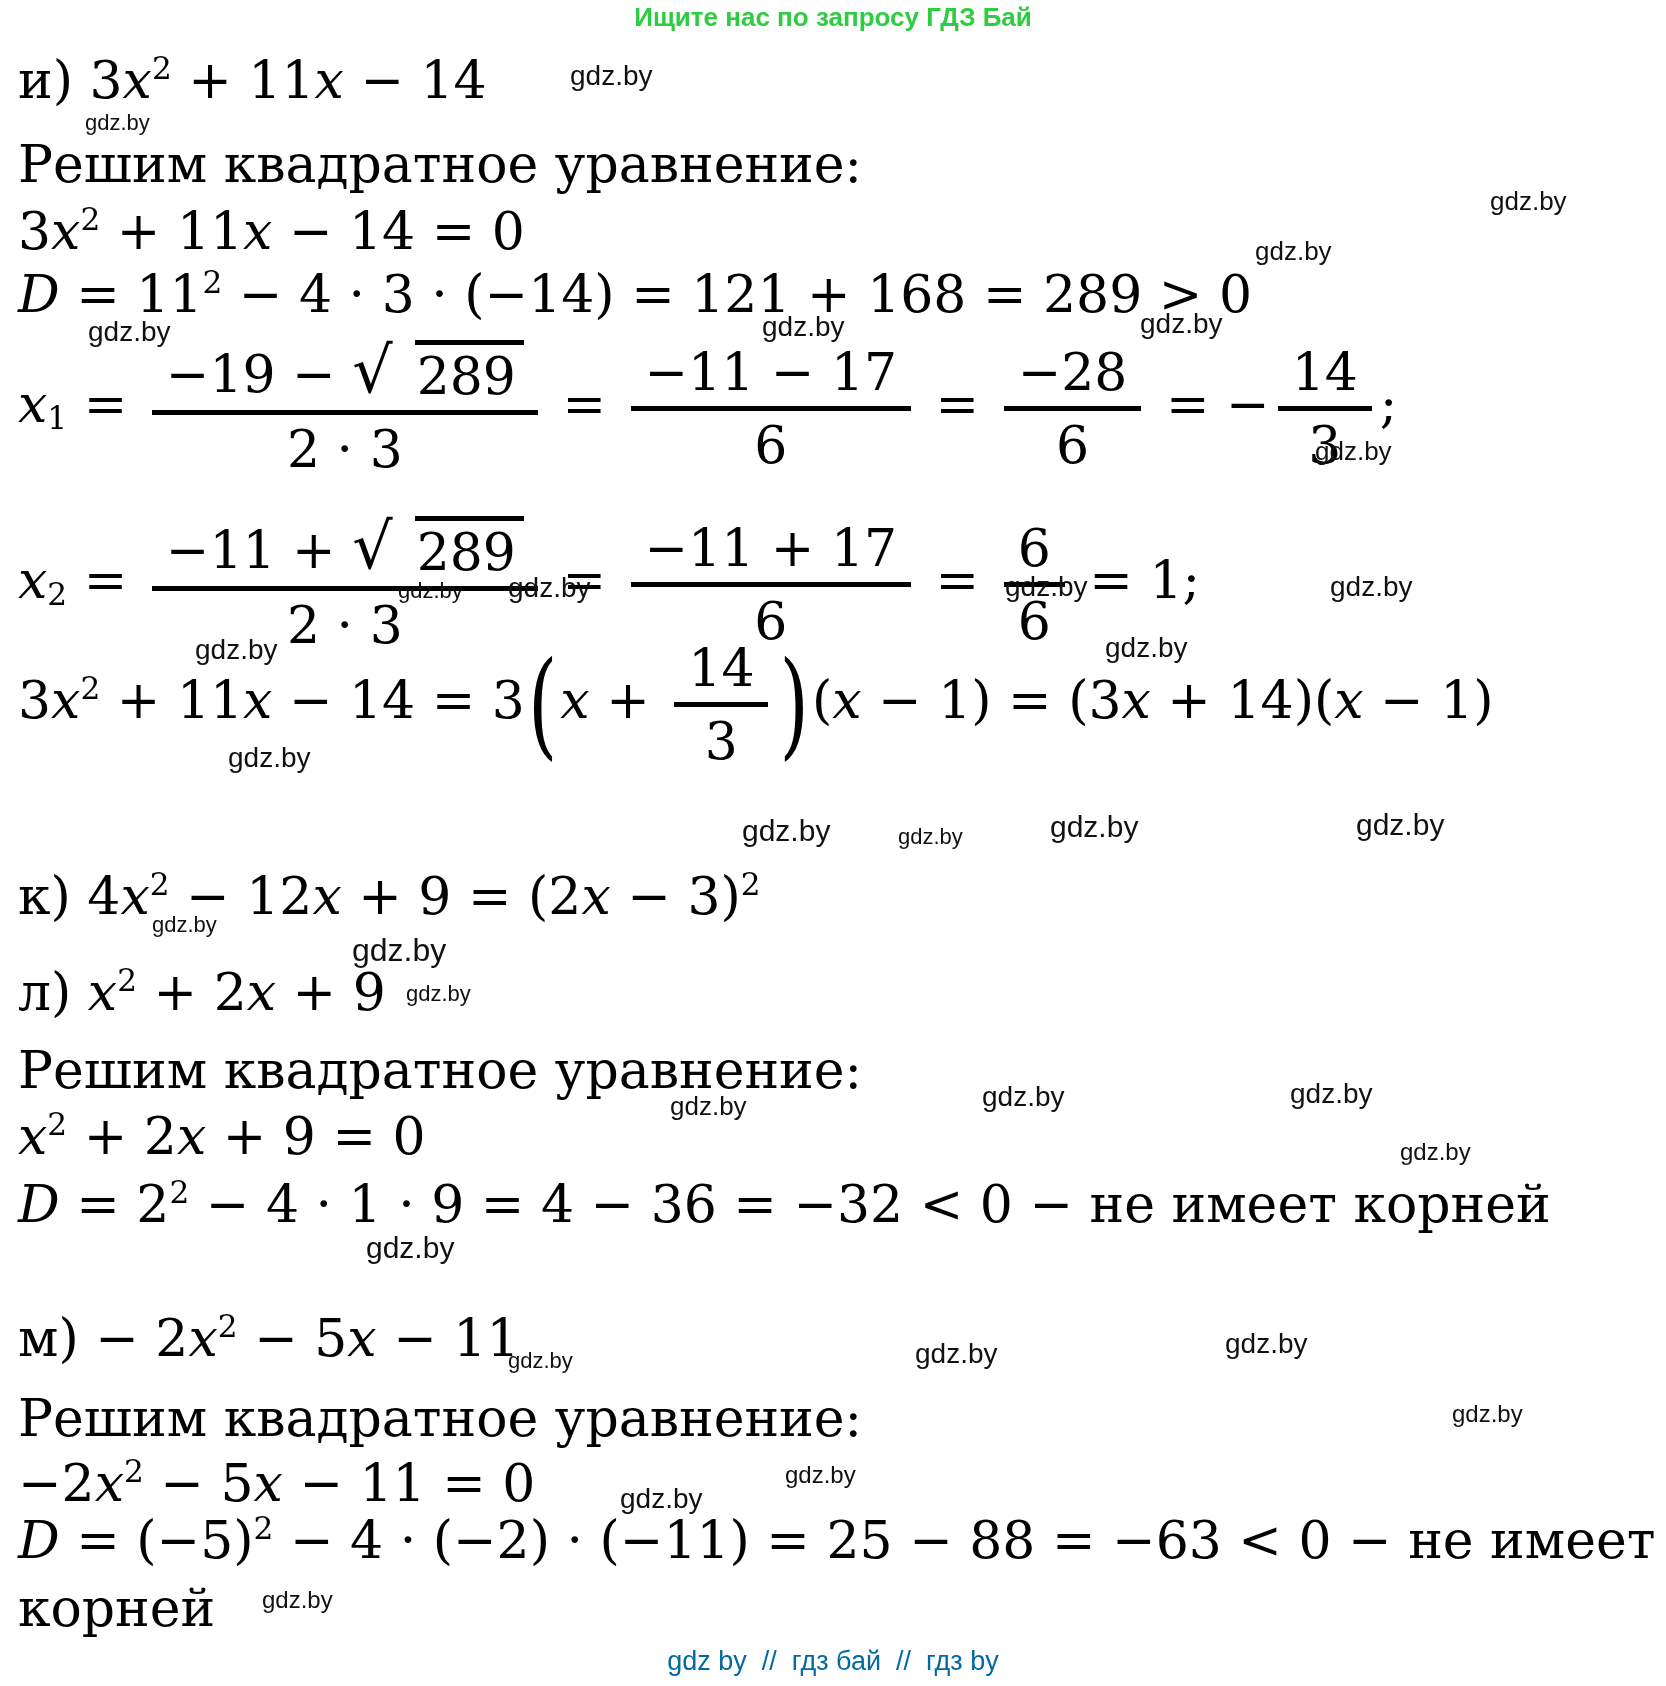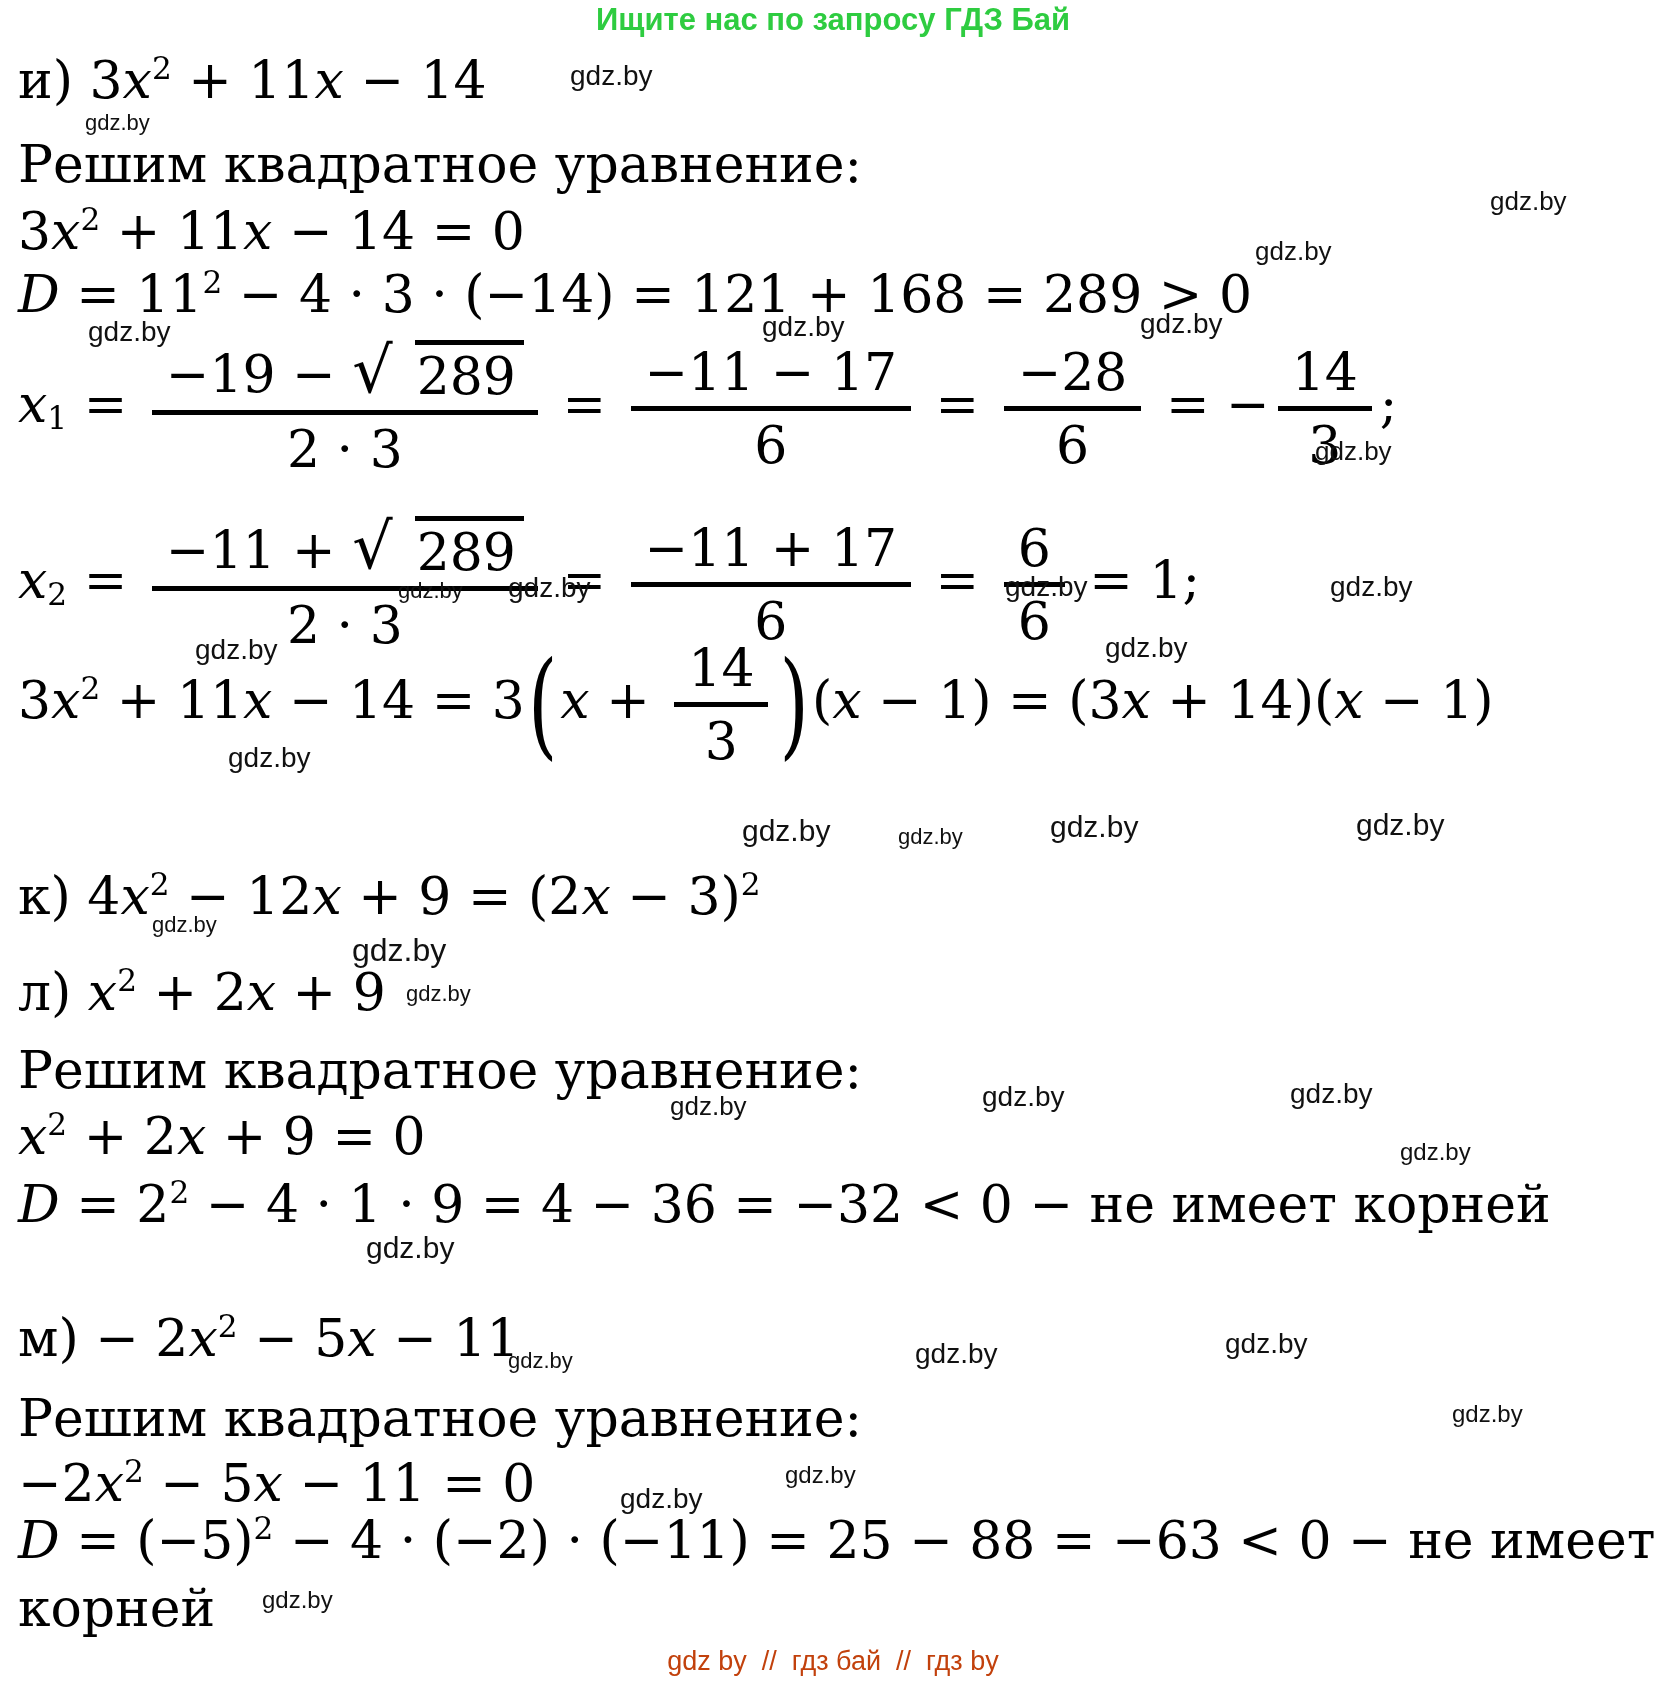--- a/index.html
+++ b/index.html
@@ -9,21 +9,21 @@
     background:#ffffff;
     overflow:hidden;
     font-family:"DejaVu Serif","Liberation Serif",serif;
     color:#000;
     margin:0 auto;
   }
   .header{
     position:absolute;top:2px;left:0;width:100%;
     text-align:center;
     font-family:"Liberation Sans","DejaVu Sans",sans-serif;
-    font-size:31px;font-weight:600;
+    font-size:26px;font-weight:600;
   }
   .line{
     position:absolute;left:18px;
     font-size:52px;line-height:1.08;
     white-space:nowrap;
   }
   .mn{font-style:normal;}
   .mi{font-style:italic;}
   .sup{font-size:0.60em;vertical-align:0.62em;line-height:0;}
   .sub{font-size:0.60em;vertical-align:-0.22em;line-height:0;}
@@ -141,14 +141,14 @@
       <span class="wm" style="left: 366px; top: 1233px; font-size: 30px; color: rgb(17, 17, 17);">gdz.by</span>
       <span class="wm" style="left: 508px; top: 1350px; font-size: 22px; color: rgb(17, 17, 17);">gdz.by</span>
       <span class="wm" style="left: 915px; top: 1340px; font-size: 28px; color: rgb(17, 17, 17);">gdz.by</span>
       <span class="wm" style="left: 1225px; top: 1330px; font-size: 28px; color: rgb(17, 17, 17);">gdz.by</span>
       <span class="wm" style="left: 1452px; top: 1402px; font-size: 24px; color: rgb(17, 17, 17);">gdz.by</span>
       <span class="wm" style="left: 620px; top: 1485px; font-size: 28px; color: rgb(17, 17, 17);">gdz.by</span>
       <span class="wm" style="left: 785px; top: 1463px; font-size: 24px; color: rgb(17, 17, 17);">gdz.by</span>
       <span class="wm" style="left: 262px; top: 1588px; font-size: 24px; color: rgb(17, 17, 17);">gdz.by</span>
     </div>
 
-  <div class="footer" style="color: #c2410c;">gdz by  //  гдз бай  //  гдз by</div>
+  <div class="footer" style="color: #0369a1;">gdz by  //  гдз бай  //  гдз by</div>
 </div>
 
 </body></html>

